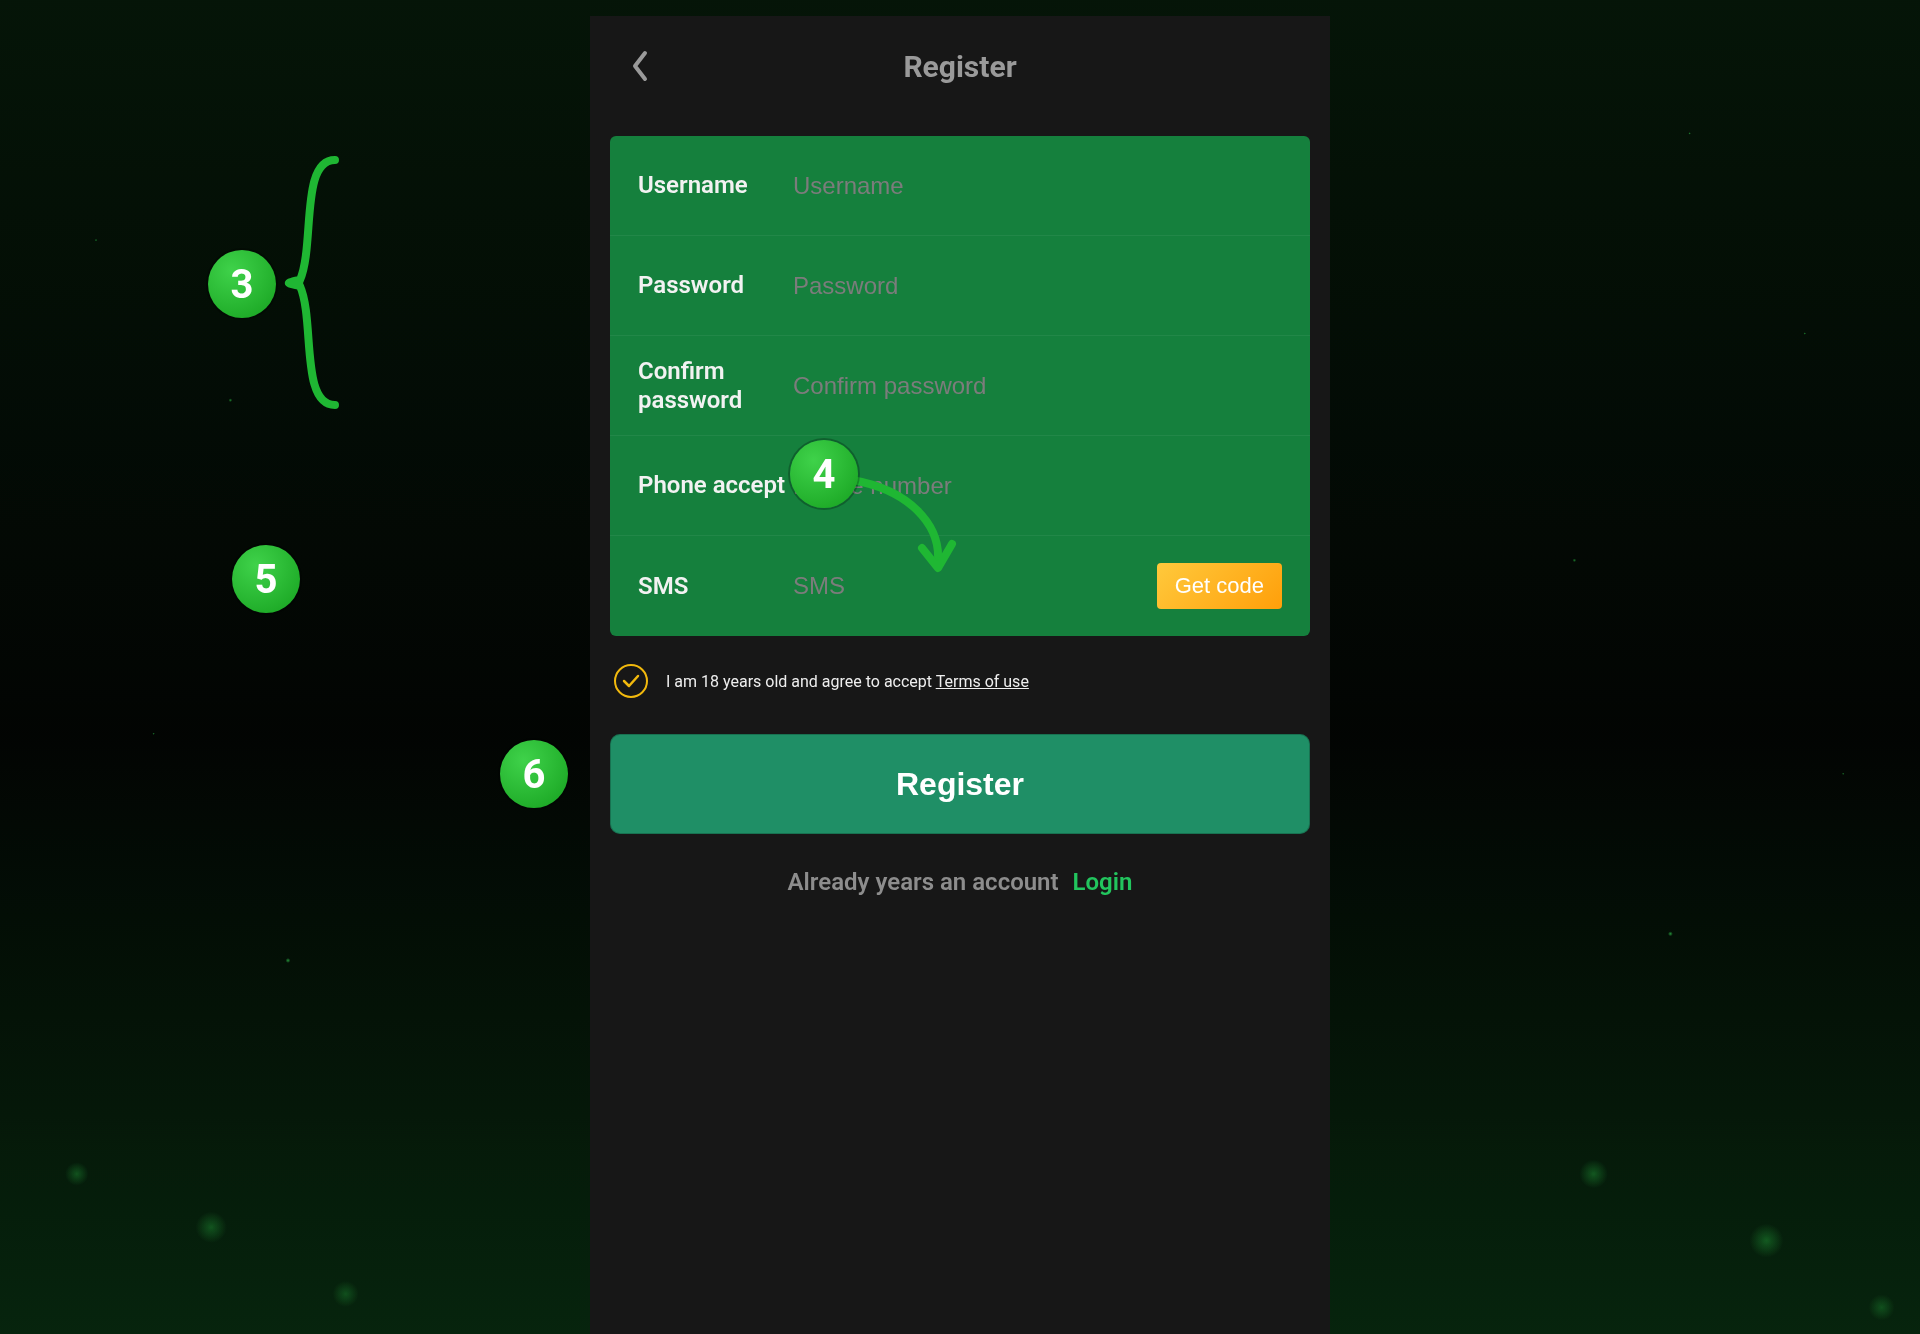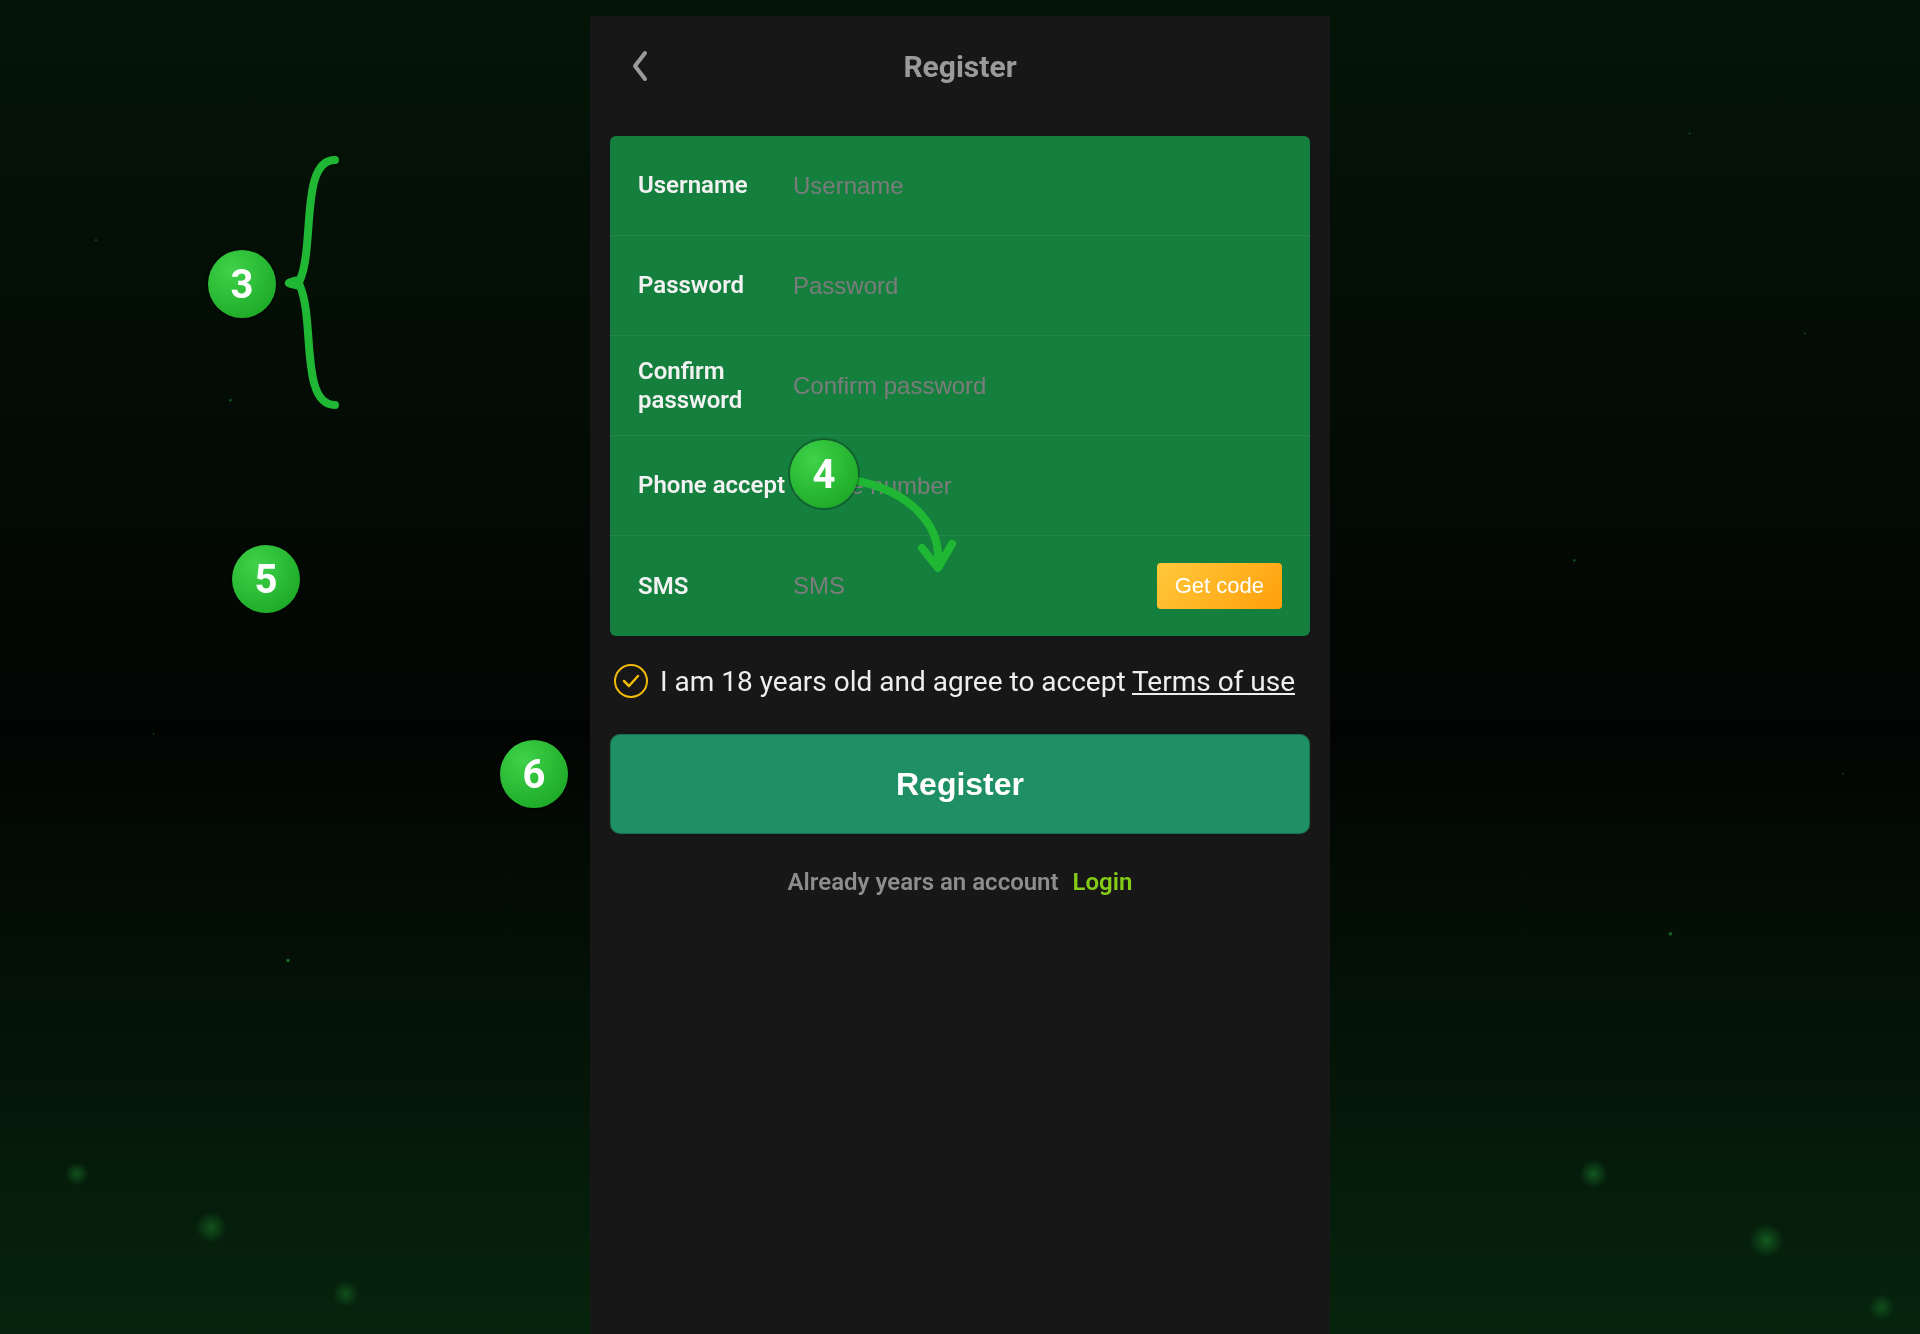--- a/index.html
+++ b/index.html
@@ -110,24 +110,24 @@
     background: linear-gradient(135deg, #ffc93c 0%, #ff9f0a 100%);
     color: #fff;
     font-size: 22px;
     font-weight: 500;
     cursor: pointer;
   }
 
   .terms {
     display: flex;
     align-items: center;
-    gap: 12px;
+    gap: 18px;
     padding: 28px 24px 22px 24px;
     color: #eee;
-    font-size: 28px;
+    font-size: 16px;
   }
   .terms .check {
     width: 34px; height: 34px;
     border: 2px solid #f2b90d;
     border-radius: 50%;
     display: flex; align-items: center; justify-content: center;
     color: #f2b90d;
     cursor: pointer;
     flex-shrink: 0;
   }
@@ -148,21 +148,21 @@
     box-shadow: 0 0 0 1px rgba(0,0,0,0.2) inset;
   }
 
   .login-line {
     text-align: center;
     padding: 34px 0;
     font-size: 24px;
     color: #8d8d8d;
     font-weight: 600;
   }
-  .login-line a { color: #84cc16; text-decoration: none; margin-left: 8px; }
+  .login-line a { color: #22c55e; text-decoration: none; margin-left: 8px; }
 
   
   .annot {
     position: absolute;
     width: 68px; height: 68px;
     border-radius: 50%;
     background: radial-gradient(circle at 35% 30%, #3fd24a, #15a01e);
     color: #fff;
     font-size: 40px;
     font-weight: 700;

